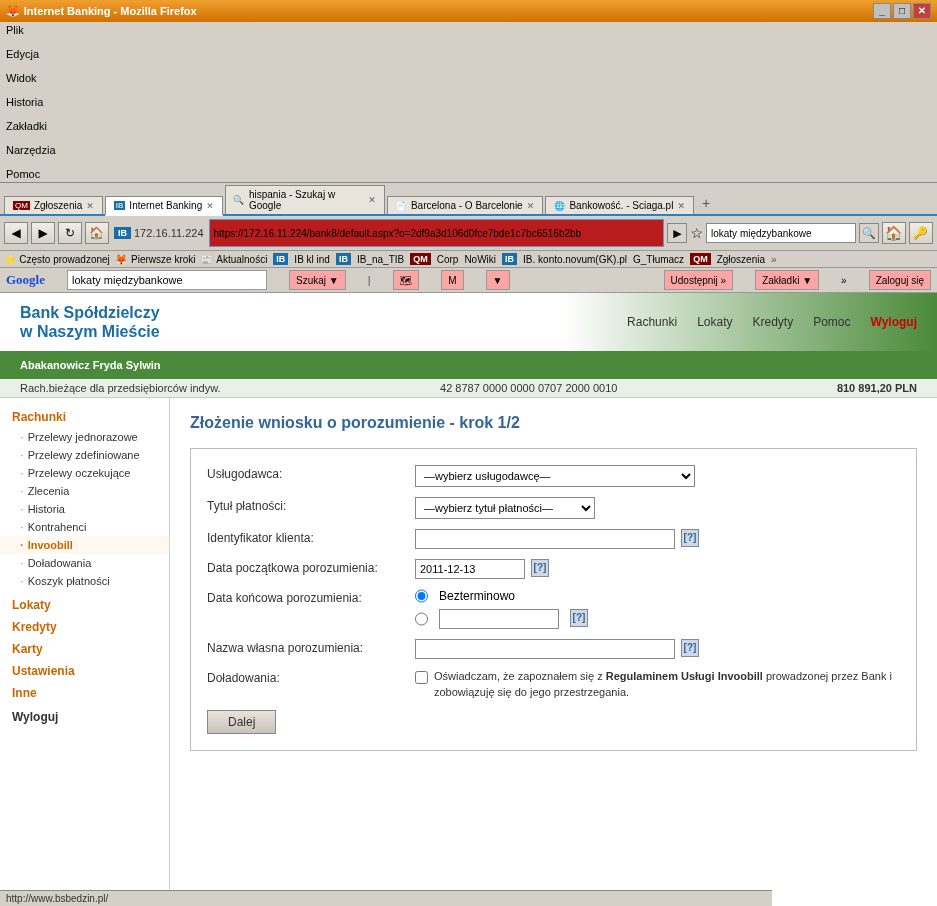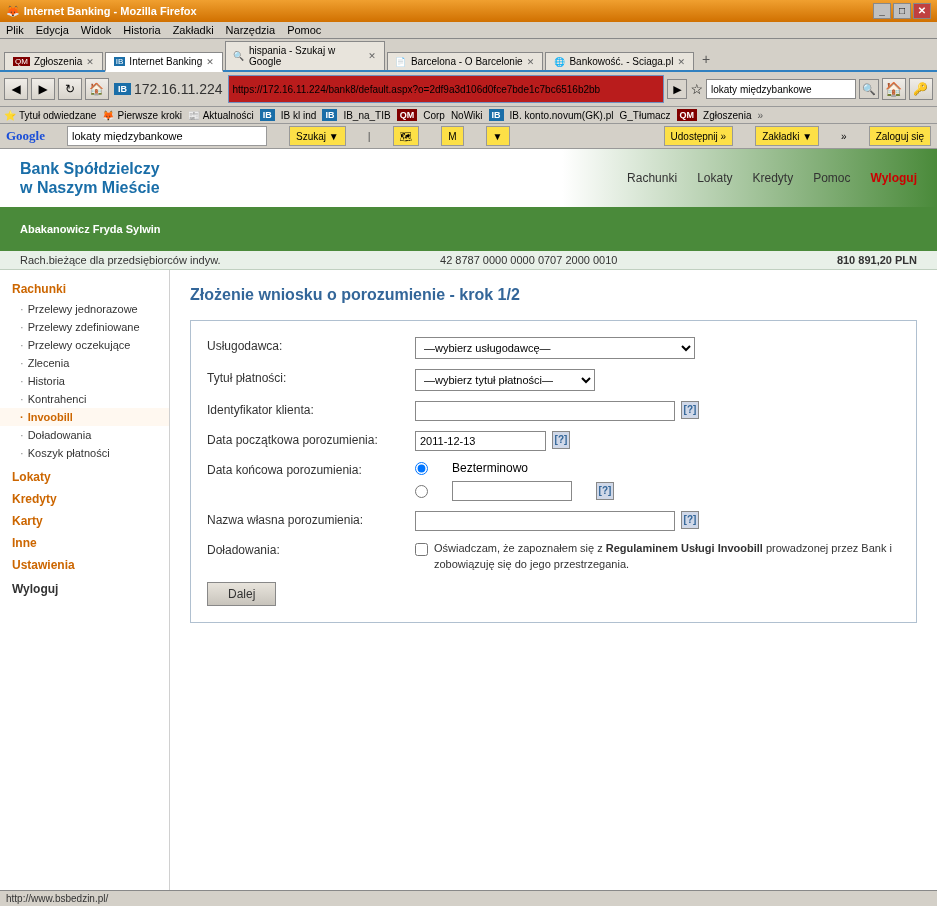--- a/index.html
+++ b/index.html
@@ -19,20 +19,21 @@
     .browser-titlebar .title-text { flex: 1; }
     .win-btn { width: 18px; height: 16px; border: 1px solid #888; background: #c0c0c0; font-size: 10px; text-align: center; cursor: pointer; color: #000; line-height: 14px; }
 
     .browser-menubar {
       background: #d4d0c8;
       padding: 2px 6px;
       display: flex;
       gap: 12px;
       font-size: 11px;
       border-bottom: 1px solid #888;
+      flex-direction: column;
     }
     .browser-menubar span { cursor: pointer; }
 
     
     .tab-bar {
       background: #d4d0c8;
       display: flex;
       align-items: flex-end;
       padding: 2px 0 0 4px;
       gap: 2px;
@@ -104,21 +105,21 @@
       background: #d4d0c8;
       padding: 2px 6px;
       display: flex;
       align-items: center;
       gap: 22px;
       font-size: 11px;
       border-bottom: 1px solid #999;
     }
     .google-logo { color: #1a4ed8; font-weight: bold; font-size: 13px; font-family: serif; }
     .google-search-input { width: 200px; height: 20px; border: 1px solid #999; padding: 0 4px; font-size: 11px; }
-    .google-btn { height: 20px; padding: 0 6px; border: 1px solid #999; background: #fde047; cursor: pointer; font-size: 10px; }
+    .google-btn { height: 20px; padding: 0 6px; border: 1px solid #999; background: #fca5a5; cursor: pointer; font-size: 10px; }
 
     
     .page-container {
       background: white;
       display: flex;
       flex-direction: column;
       height: calc(906px - 165px);
     }
 
     
@@ -132,21 +133,21 @@
     .bank-name { color: #1a6ea8; font-size: 20px; font-weight: bold; line-height: 1.2; }
     .bank-name span { display: block; font-size: 16px; }
     .bank-nav { display: flex; gap: 20px; align-items: center; font-size: 12px; }
     .bank-nav a { color: #333; text-decoration: none; cursor: pointer; }
     .bank-nav .logout { color: #cc0000; font-weight: bold; }
 
     
     .account-bar {
       background: #4a8a3a;
       color: white;
-      padding: 16px 20px;
+      padding: 8px 20px;
       display: flex;
       justify-content: space-between;
       align-items: flex-start;
       font-size: 11px;
     }
 
     
     .info-bar {
       background: #e8f0e8;
       border-bottom: 1px solid #c0d0c0;
@@ -249,36 +250,36 @@
       border: 1px solid #888;
       padding: 0 4px;
       font-size: 11px;
       width: 260px;
     }
     .date-input {
       height: 20px;
       border: 1px solid #888;
       padding: 0 4px;
       font-size: 11px;
-      width: 131px;
+      width: 110px;
     }
     .help-icon {
       background: #d0d8e8;
       border: 1px solid #888;
       width: 18px; height: 18px;
       text-align: center;
       font-size: 10px;
       cursor: pointer;
       line-height: 16px;
       color: #336699;
       font-weight: bold;
     }
 
     .radio-row { display: flex; flex-direction: column; gap: 6px; }
-    .radio-item { display: flex; align-items: center; gap: 24px; }
+    .radio-item { display: flex; gap: 11px; }
     .radio-item input[type=radio] { margin: 0; }
 
     .checkbox-row { display: flex; align-items: flex-start; gap: 6px; }
     .checkbox-row input[type=checkbox] { margin-top: 2px; }
     .checkbox-text { font-size: 11px; color: #333; line-height: 1.4; }
 
     .btn-row { display: flex; justify-content: flex-start; margin-top: 8px; }
     .btn-next {
       background: linear-gradient(to bottom, #e8e4dc, #c8c4bc);
       border: 1px solid #888;
@@ -292,21 +293,21 @@
     .status-bar {
       background: #d4d0c8;
       border-top: 1px solid #888;
       padding: 2px 6px;
       font-size: 10px;
       color: #333;
       display: flex;
       justify-content: space-between;
       position: fixed;
       bottom: 0;
-      width: 937px;
+      width: 772px;
     }
   </style>
 </head>
 <body>
 
 <div class="browser-titlebar">
   <span>🦊</span>
   <span class="title-text">Internet Banking - Mozilla Firefox</span>
   <div style="display:flex;gap:2px;">
     <div class="win-btn">_</div>
@@ -353,32 +354,32 @@
   </div>
   <span class="tab-new">+</span>
 </div>
 
 <div class="address-bar">
   <button class="nav-btn">◀</button>
   <button class="nav-btn">▶</button>
   <button class="nav-btn">↻</button>
   <button class="nav-btn">🏠</button>
   <span style="background:#1a6ea8;color:white;padding:1px 4px;font-size:9px;font-weight:bold;margin-left:2px;">IB</span>
-  <span style="font-size:14px;color:#333;margin-right:2px;">172.16.11.224</span>
+  <span style="font-size:11px;color:#333;margin-right:2px;">172.16.11.224</span>
   <input class="address-input" type="text" value="https://172.16.11.224/bank8/default.aspx?o=2df9a3d106d0fce7bde1c7bc6516b2bb" style="">
   <button class="go-btn">▶</button>
   <span style="font-size:14px;cursor:pointer;">☆</span>
   <input class="search-box" type="text" value="lokaty międzybankowe" style="">
   <button class="go-btn">🔍</button>
   <button class="nav-btn" style="font-size:14px;">🏠</button>
   <button class="nav-btn">🔑</button>
 </div>
 
 <div class="bookmarks-bar">
-  <span class="bm-item">⭐ Tytuł odwiedzane</span>
+  <span class="bm-item">⭐ Często prowadzonej</span>
   <span class="bm-item">🦊 Pierwsze kroki</span>
   <span class="bm-item">📰 Aktualności</span>
   <span class="bm-ib">IB</span>
     <span class="bm-item">IB kl ind</span>
   <span class="bm-ib">IB</span>
     <span class="bm-item">IB_na_TIB</span>
   <span class="bm-qm">QM</span>
     <span class="bm-item">Corp</span>
   <span class="bm-item">NoWiki</span>
   <span class="bm-ib">IB</span>
@@ -441,22 +442,22 @@
         <div class="sidebar-item">Zlecenia</div>
         <div class="sidebar-item">Historia</div>
         <div class="sidebar-item">Kontrahenci</div>
         <div class="sidebar-item active">Invoobill</div>
         <div class="sidebar-item">Doładowania</div>
         <div class="sidebar-item">Koszyk płatności</div>
       </div>
       <div class="sidebar-title">Lokaty</div>
       <div class="sidebar-title">Kredyty</div>
       <div class="sidebar-title">Karty</div>
+      <div class="sidebar-title">Ustawienia</div>
       <div class="sidebar-title">Inne</div>
-      <div class="sidebar-title">Ustawienia</div>
       <div class="sidebar-logout">Wyloguj</div>
     </div>
 
     <div class="main-content">
       <div class="form-title">Złożenie wniosku o porozumienie - krok 1/2</div>
 
       <div class="form-box">
 
         <div class="form-row">
           <div class="form-label">Usługodawca:</div>

